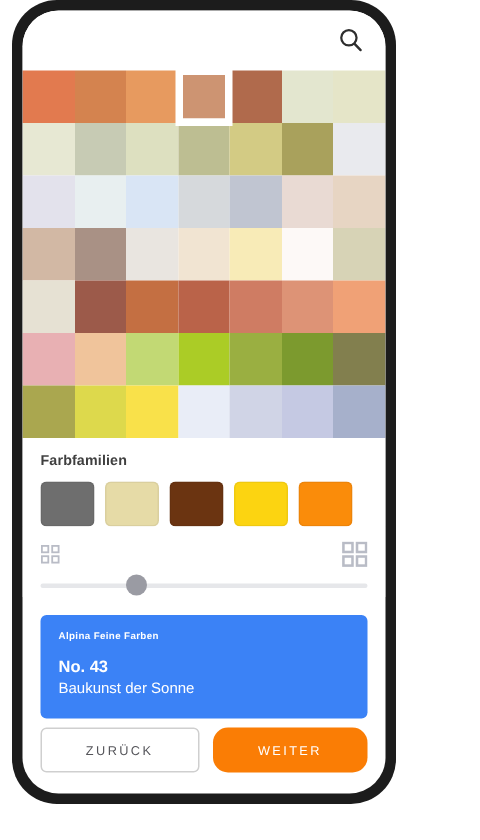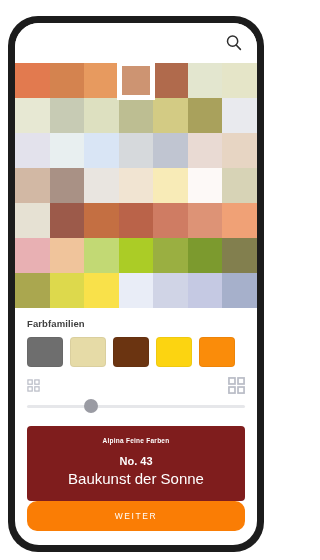--- a/index.html
+++ b/index.html
@@ -8,21 +8,21 @@
     width: 272px;
     height: 560px;
     background: #ffffff;
     font-family: "Liberation Sans", sans-serif;
     overflow: hidden;
   }
 
   #phone-frame {
     position: absolute;
     left: 8px;
-    top: 16px;
+    top: 0;
     width: 256px;
     height: 536px;
     background: #1c1c1c;
     border-radius: 30px;
     overflow: hidden;
   }
 
   #screen {
     position: absolute;
     left: 7px;
@@ -154,21 +154,21 @@
     font-weight: bold;
     letter-spacing: 0.25px;
     margin-bottom: 11px;
   }
   #product-number {
     font-size: 11px;
     font-weight: bold;
     line-height: 1.25;
   }
   #product-name {
-    font-size: 15px;
+    font-size: 10px;
     line-height: 1.3;
   }
 
   
   #footer {
     margin-top: auto;
     padding: 0 12px 14px 12px;
     display: flex;
     gap: 9px;
   }
@@ -285,24 +285,25 @@
           <rect x="1" y="10.6" width="6.4" height="6.4" fill="none" stroke="#b9bcc6" stroke-width="1.8"></rect>
           <rect x="10.6" y="10.6" width="6.4" height="6.4" fill="none" stroke="#b9bcc6" stroke-width="1.8"></rect>
         </svg>
       </div>
       <div id="slider-track-wrap">
         <div id="slider-track" style="background: rgb(230, 231, 234);"></div>
         <div id="slider-thumb" style="left: 26%; background: rgb(154, 155, 163);"></div>
       </div>
     </div>
 
-    <div id="product-card" style="background: #7f1d1d; text-align: center;">
+    <div id="product-card" style="background: #3b82f6;">
       <div id="product-brand">Alpina Feine Farben</div>
       <div id="product-number">No. 43</div>
       <div id="product-name">Baukunst der Sonne</div>
     </div>
 
     <div id="footer">
+      <div class="footer-btn" id="back-button">ZURÜCK</div>
       <div class="footer-btn" id="next-button" style="background: rgb(250, 125, 5); border-radius: 10px;">WEITER</div>
     </div>
 
   </div>
 </div>
 
 </body></html>

